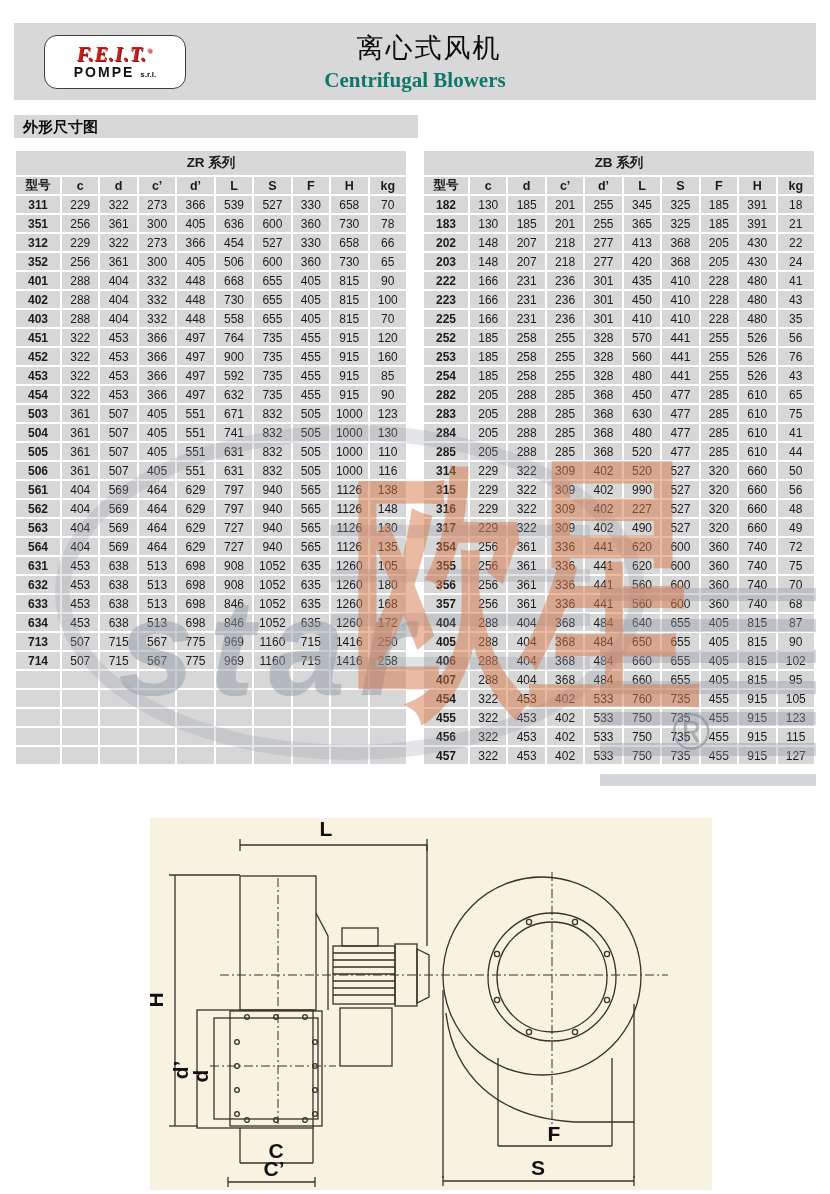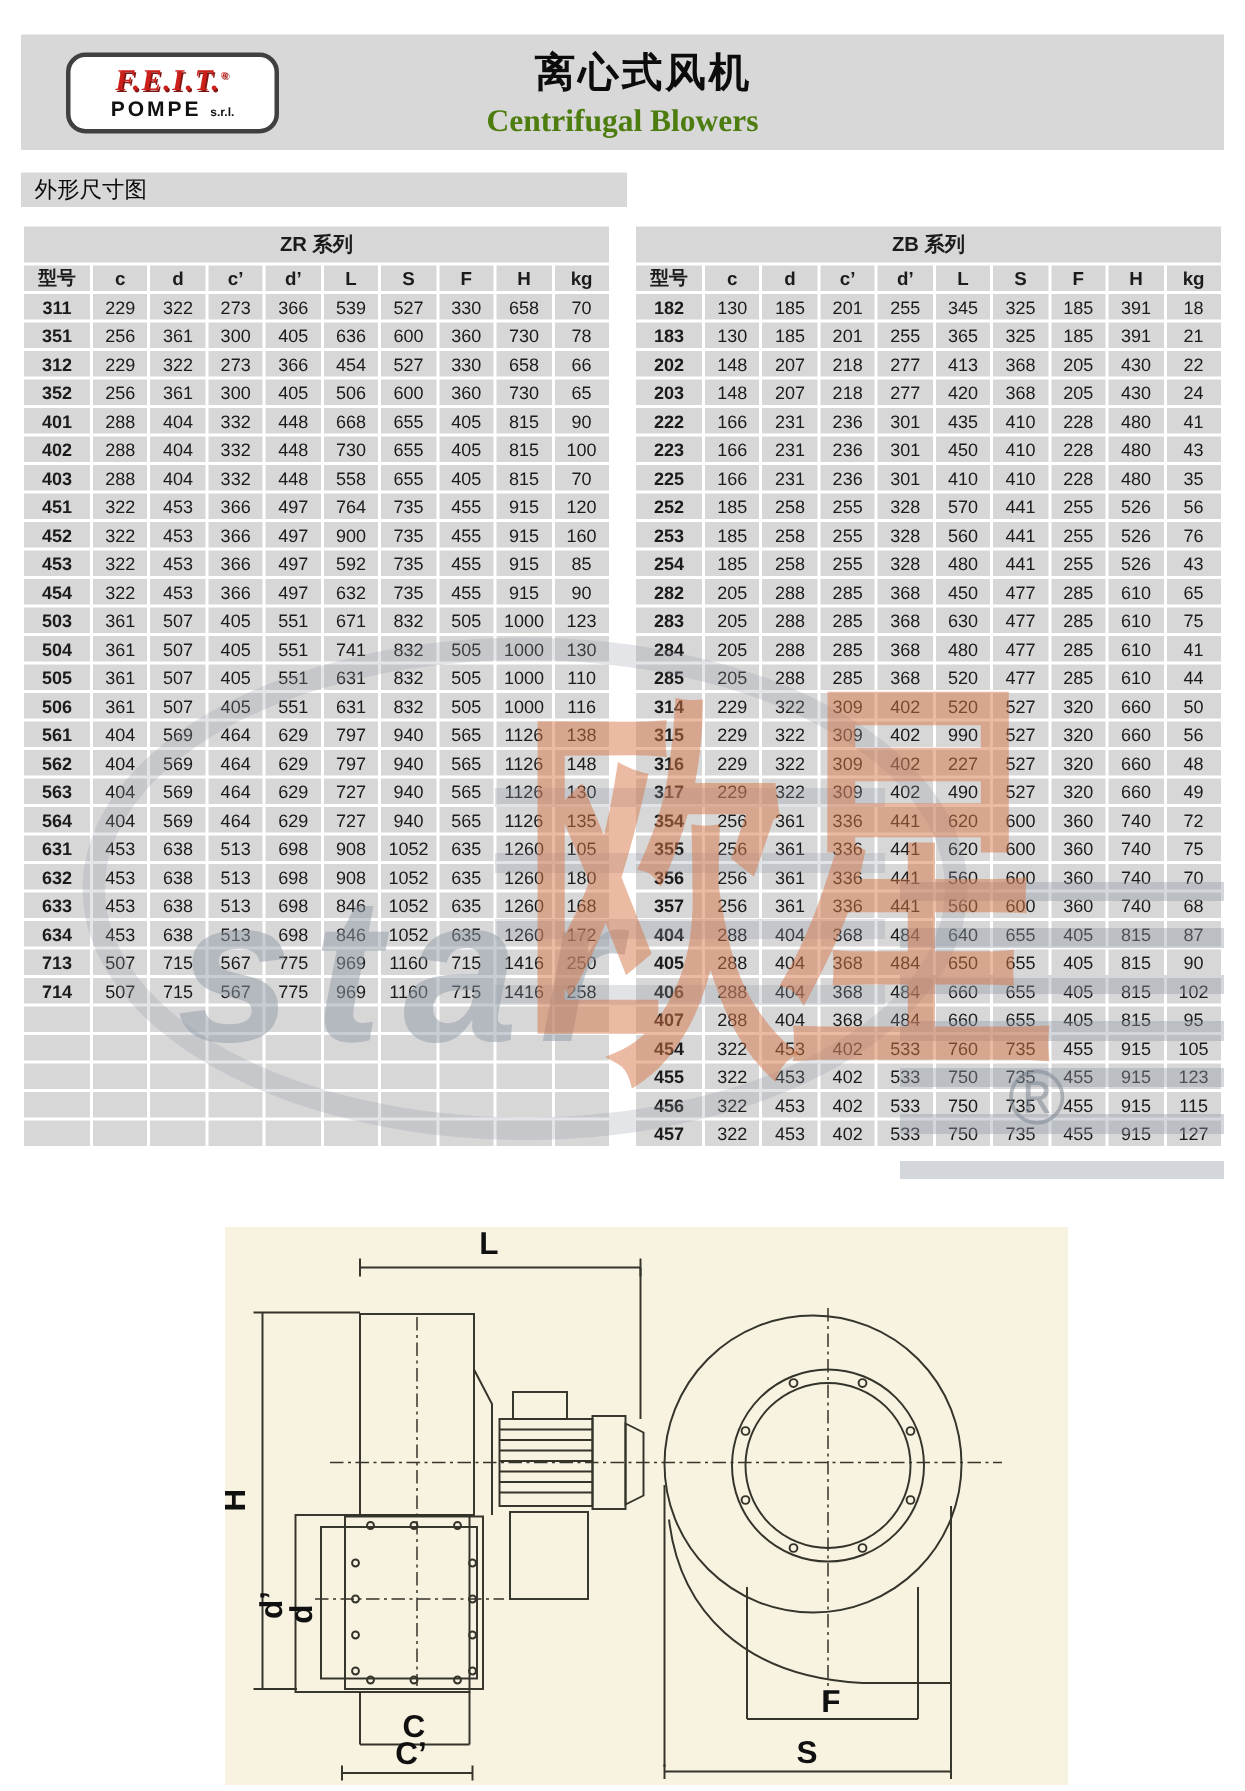--- a/index.html
+++ b/index.html
@@ -11,42 +11,42 @@
   }
   .page { position:relative; width:830px; height:1194px; }
 
   
   .header-band {
     position:absolute; left:14px; top:23px; width:802px; height:77px;
     background:#d8d8d8;
   }
   .logo {
     position:absolute; left:30px; top:12px; width:142px; height:54px;
-    background:#ffffff; border:3px solid #404040; border-radius:13px;
+    background:#ffffff; border:1px solid #404040; border-radius:13px;
     display:flex; flex-direction:column; align-items:center; justify-content:center;
   }
   .logo-top {
     font-family:"Liberation Serif","DejaVu Serif",serif;
     font-weight:bold; font-style:italic; font-size:20px; color:#cc1f1a;
     letter-spacing:1px; line-height:1; text-shadow:1px 1px 0 #7e1512;
   }
   .logo-reg { font-size:7px; vertical-align:super; font-style:normal; }
   .logo-bottom { font-weight:bold; font-size:14px; color:#111; letter-spacing:2px; line-height:1.15; }
   .logo-srl { font-size:8px; letter-spacing:0; font-weight:bold; }
   .titles { position:absolute; left:0; right:0; top:0; height:100%; text-align:center; }
-  .title-cn { margin-top:7px; font-size:27px; font-weight:bold; color:#0c0c0c; letter-spacing:2px;margin-left:28px; }
+  .title-cn { margin-top:7px; font-size:27px; font-weight:normal; color:#0c0c0c; letter-spacing:2px;margin-left:28px; }
   .title-en {
     font-family:"Liberation Serif","DejaVu Serif",serif;
-    font-size:21px; font-weight:bold; color:#4d7c0f; margin-top:2px;
+    font-size:21px; font-weight:bold; color:#0f766e; margin-top:2px;
   }
 
   
   .section-bar {
     position:absolute; left:14px; top:115px; width:404px; height:23px;
-    background:#d8d8d8; font-size:15px; font-weight:normal; color:#0c0c0c;
+    background:#d8d8d8; font-size:15px; font-weight:bold; color:#0c0c0c;
     line-height:23px; padding-left:9px;
   }
 
   
   .tables {
     position:absolute; left:14px; top:149px; width:802px;
     display:flex; gap:14px;
   }
   table.half { border-collapse:separate; border-spacing:2px; table-layout:fixed; width:400px; }
   table.half th, table.half td {

